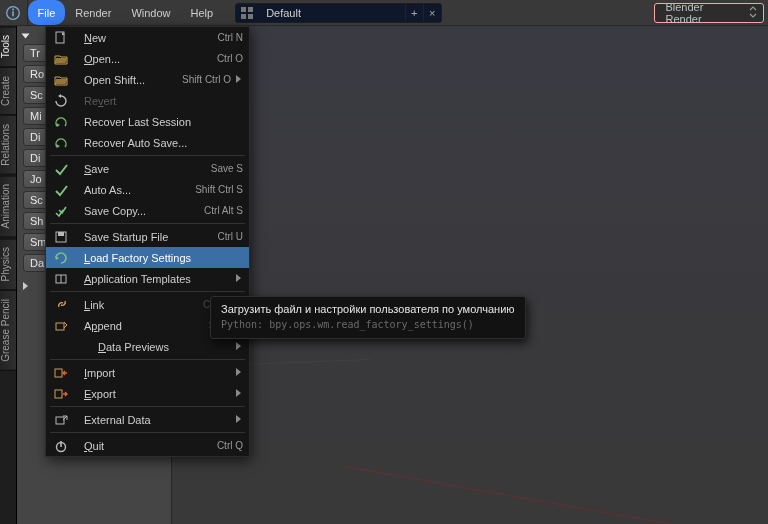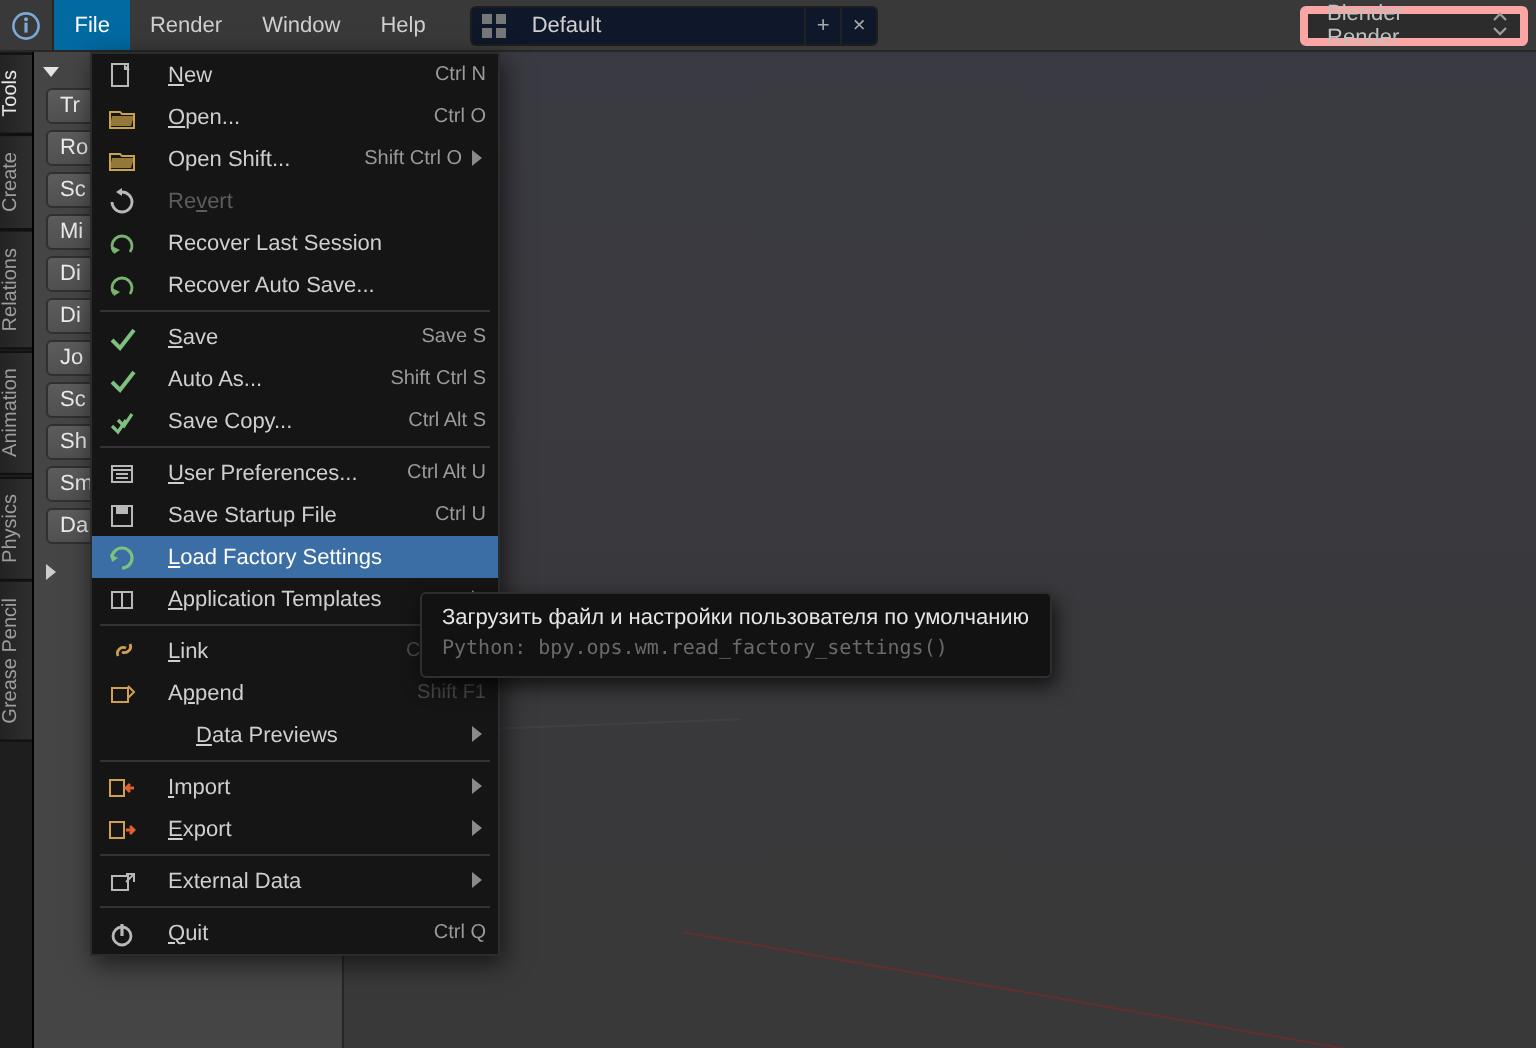--- a/index.html
+++ b/index.html
@@ -2,29 +2,29 @@
 <html><head>
 <meta charset="utf-8">
 <style>
 * { margin:0; padding:0; box-sizing:border-box; font-family:"Segoe UI",Arial,sans-serif; font-size:11px; }
 body { background:#393939; width:768px; height:524px; position:relative; overflow:hidden; color:#c0c0c0; }
 .topbar { height:26px; background:#393939; border-bottom:1px solid #272727; display:flex; align-items:stretch; }
 .tb-icon { width:28px; display:flex; align-items:center; justify-content:center; border-right:1px solid #272727; }
 .tb-icon svg { width:16px; height:16px; }
 .menus { display:flex; align-items:center; }
 .menu-item { padding:0 10px; height:100%; display:flex; align-items:center; color:#cfcfcf; cursor:pointer; }
-.menu-item.active { background:#0369a1; color:#fff; }
+.menu-item.active { background:#3b82f6; color:#fff;border-radius:10px; }
 .layout-chip, .scene-chip { display:flex; align-items:center; height:20px; margin:3px 4px; background:#0f172a; border:1px solid #1d1d1d; border-radius:3px; }
 .chip-ic { width:22px; display:flex; align-items:center; justify-content:center; }
 .chip-label { padding:0 8px; color:#d0d0d0; }
 .chip-btn { width:18px; display:flex; align-items:center; justify-content:center; color:#aaa; cursor:pointer; border-left:1px solid #222; height:100%; }
 .layout-chip { width:210px; }
 .scene-chip { width:200px;margin-top:32px; }
 .spacer { flex:0 0 8px; }
-.render-engine { display:flex; align-items:center; height:20px; margin:3px 4px; background:#2c2c2c; border:4px solid #fca5a5; border-radius:3px; padding:0 6px 0 10px; }
+.render-engine { display:flex; align-items:center; height:20px; margin:3px 4px; background:#2c2c2c; border:1px solid #fca5a5; border-radius:3px; padding:0 6px 0 10px; }
 .render-engine .arr { margin-left:8px; }
 .sidetabs { position:absolute; left:0; top:26px; height:498px; width:17px; background:#1e1e1e; display:flex; flex-direction:column; border-right:1px solid #000; z-index:1; }
 .sidetab { flex:0 0 auto; writing-mode:vertical-rl; transform:rotate(180deg); color:#9d9d9d; font-size:10px; text-align:center; padding:8px 0; background:linear-gradient(to right,#2f2f2f,#232323); border-top:1px solid #111; border-bottom:1px solid #111; cursor:pointer; }
 .sidetab.active { color:#e8e8e8; }
 .toolpanel { position:absolute; left:17px; top:26px; width:155px; height:498px; background:#454545; border-right:1px solid #272727; z-index:1; }
 .tp-group { margin:6px 6px 10px 6px; }
 .tp-header { display:flex; align-items:center; color:#e5e5e5; font-weight:600; margin-bottom:4px; font-size:11px; }
 .tp-header .tri { margin-right:4px; }
 .tp-btn { background:linear-gradient(#5c5c5c,#505050); border:1px solid #303030; border-radius:3px; color:#ececec; height:18px; display:flex; align-items:center; padding:0 6px; margin:3px 0; cursor:pointer; font-size:11px; }
 .viewport { position:absolute; left:172px; top:26px; right:0; bottom:0; background:linear-gradient(to bottom,#3a3a42,#393939); z-index:0; }
@@ -227,32 +227,20 @@
           <path d="M5 6 L8 9 L12 3" fill="none" stroke="#7fbf7f" stroke-width="1.6"></path>
         </svg>
       </div>
       <div class="fm-label">Save Copy...</div>
       <div class="fm-sc">Ctrl Alt S</div>
     </div>
     <div class="fm-sep"></div>
     <div class="fm-item">
       <div class="fm-ic">
         <svg viewBox="0 0 14 14">
-          <rect x="2" y="3" width="10" height="8" fill="none" stroke="#b8b8b8"></rect>
-          <line x1="2" y1="5" x2="12" y2="5" stroke="#b8b8b8"></line>
-          <line x1="4" y1="7" x2="10" y2="7" stroke="#b8b8b8"></line>
-          <line x1="4" y1="9" x2="10" y2="9" stroke="#b8b8b8"></line>
-        </svg>
-      </div>
-      <div class="fm-label"><span class="und">U</span>ser Preferences...</div>
-      <div class="fm-sc">Ctrl Alt U</div>
-    </div>
-    <div class="fm-item">
-      <div class="fm-ic">
-        <svg viewBox="0 0 14 14">
           <rect x="2" y="2" width="10" height="10" fill="none" stroke="#b8b8b8"></rect>
           <rect x="4" y="2" width="6" height="4" fill="#b8b8b8"></rect>
         </svg>
       </div>
       <div class="fm-label">Save Startup File</div>
       <div class="fm-sc">Ctrl U</div>
     </div>
     <div class="fm-item hl">
       <div class="fm-ic">
         <svg viewBox="0 0 14 14">

